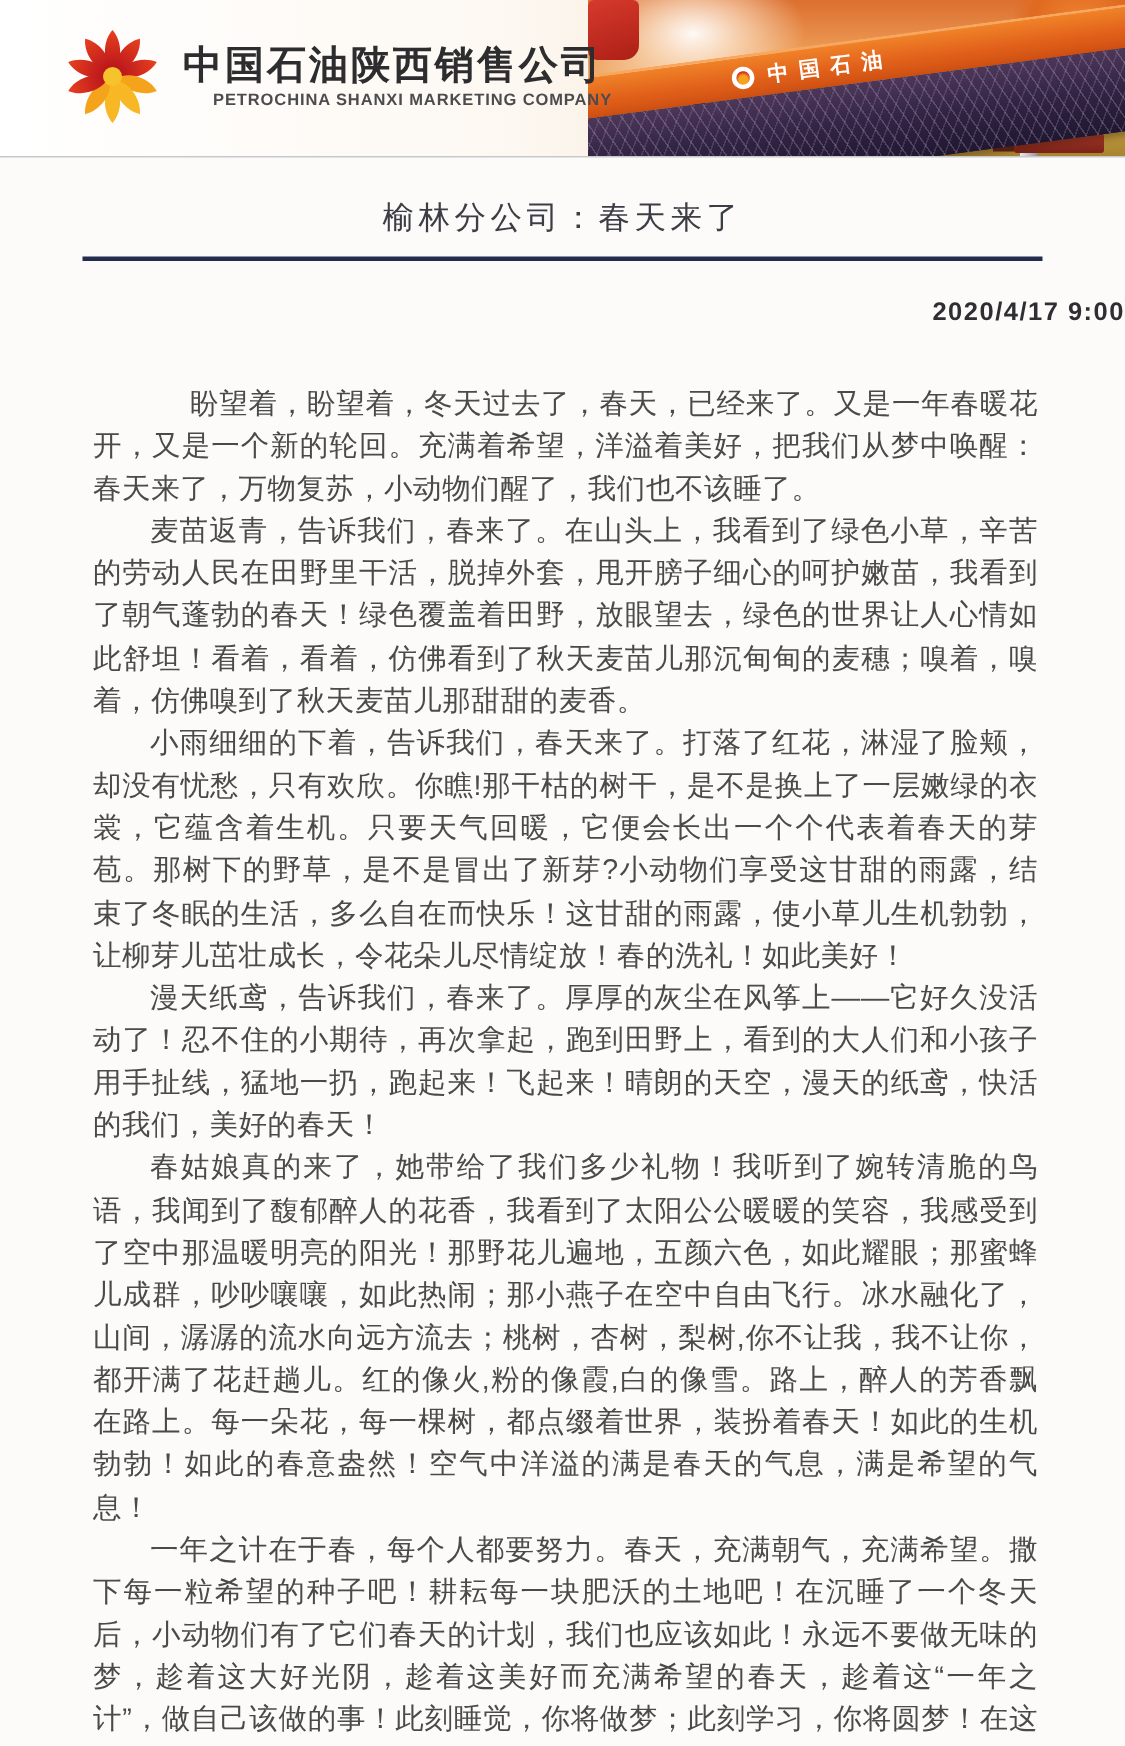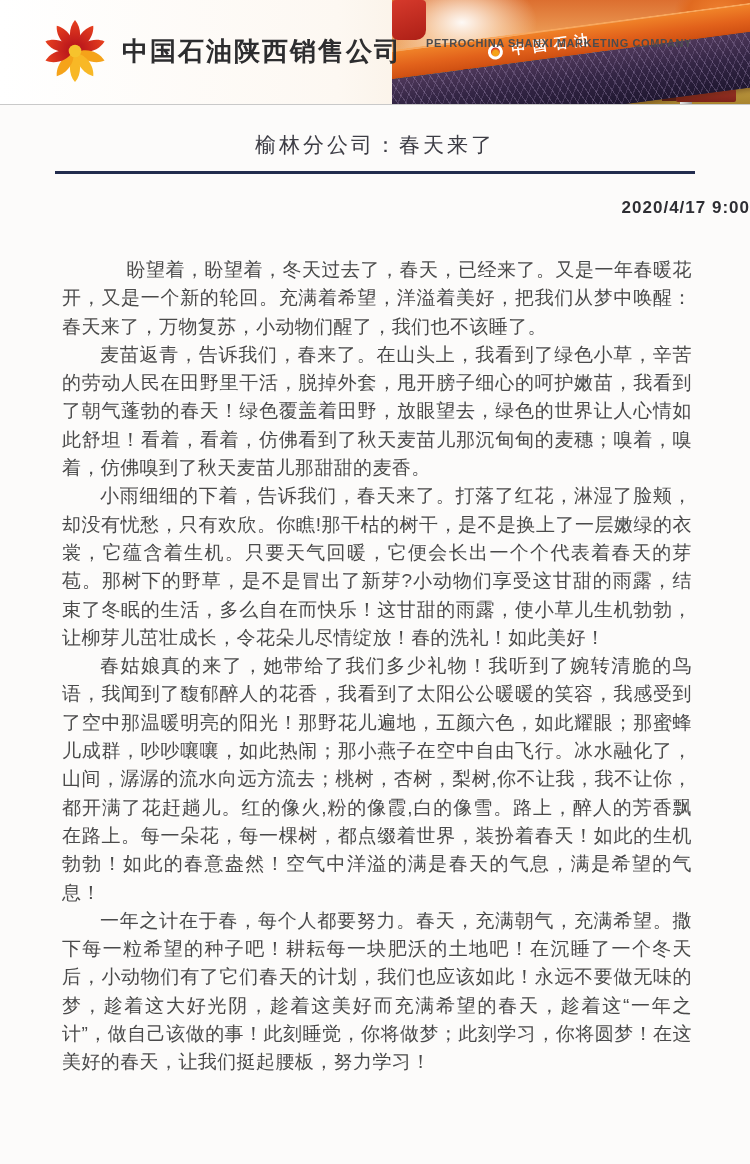--- a/index.html
+++ b/index.html
@@ -10,21 +10,21 @@
   .page{position:relative;width:750px;height:1164px;background:#fcfbfa;}
 
   
   .header{
     position:relative;width:750px;height:104px;overflow:hidden;
     background:linear-gradient(to right,#ffffff 0%,#fdf8f2 45%,#f7e9d8 70%,#f0d6b8 100%);
     border-bottom:1px solid #c9c9c9;
   }
   .brand{position:absolute;left:42px;top:18px;display:flex;align-items:center;gap:14px;z-index:5;}
   .logo{width:66px;height:66px;}
-  .brand-text{display:flex;flex-direction:row;gap:4px;}
+  .brand-text{display:flex;flex-direction:column;gap:4px;}
   .brand-cn{font-size:26px;font-weight:bold;color:#2d2d2f;letter-spacing:2px;line-height:1.1;}
   .brand-en{font-size:11px;font-weight:bold;color:#4c4c4e;letter-spacing:0.6px;padding-left:20px;}
 
   
   .photo{position:absolute;top:0;right:0;width:358px;height:104px;overflow:hidden;}
   .sky{position:absolute;inset:0;
     background:linear-gradient(180deg,#dc6f30 0%,#ea9550 28%,#f0b377 52%,#ecc891 72%,#e3c489 100%);}
   .glare{position:absolute;left:-5px;top:-25px;width:150px;height:95px;border-radius:50%;
     background:radial-gradient(closest-side,rgba(255,255,255,.95),rgba(255,240,220,.55),rgba(255,240,220,0));}
   .corner-blob{position:absolute;right:-16px;top:-20px;width:92px;height:66px;border-radius:50%;
@@ -149,19 +149,20 @@
 
   <main>
     <h1 class="title">榆林分公司：春天来了</h1>
     <div class="divider"></div>
     <div class="date">2020/4/17 9:00</div>
 
     <section class="content">
       <p class="first">盼望着，盼望着，冬天过去了，春天，已经来了。又是一年春暖花开，又是一个新的轮回。充满着希望，洋溢着美好，把我们从梦中唤醒：春天来了，万物复苏，小动物们醒了，我们也不该睡了。</p>
       <p>麦苗返青，告诉我们，春来了。在山头上，我看到了绿色小草，辛苦的劳动人民在田野里干活，脱掉外套，甩开膀子细心的呵护嫩苗，我看到了朝气蓬勃的春天！绿色覆盖着田野，放眼望去，绿色的世界让人心情如此舒坦！看着，看着，仿佛看到了秋天麦苗儿那沉甸甸的麦穗；嗅着，嗅着，仿佛嗅到了秋天麦苗儿那甜甜的麦香。</p>
       <p>小雨细细的下着，告诉我们，春天来了。打落了红花，淋湿了脸颊，却没有忧愁，只有欢欣。你瞧!那干枯的树干，是不是换上了一层嫩绿的衣裳，它蕴含着生机。只要天气回暖，它便会长出一个个代表着春天的芽苞。那树下的野草，是不是冒出了新芽?小动物们享受这甘甜的雨露，结束了冬眠的生活，多么自在而快乐！这甘甜的雨露，使小草儿生机勃勃，让柳芽儿茁壮成长，令花朵儿尽情绽放！春的洗礼！如此美好！</p>
+      <p>漫天纸鸢，告诉我们，春来了。厚厚的灰尘在风筝上——它好久没活动了！忍不住的小期待，再次拿起，跑到田野上，看到的大人们和小孩子用手扯线，猛地一扔，跑起来！飞起来！晴朗的天空，漫天的纸鸢，快活的我们，美好的春天！</p>
       <p>春姑娘真的来了，她带给了我们多少礼物！我听到了婉转清脆的鸟语，我闻到了馥郁醉人的花香，我看到了太阳公公暖暖的笑容，我感受到了空中那温暖明亮的阳光！那野花儿遍地，五颜六色，如此耀眼；那蜜蜂儿成群，吵吵嚷嚷，如此热闹；那小燕子在空中自由飞行。冰水融化了，山间，潺潺的流水向远方流去；桃树，杏树，梨树,你不让我，我不让你，都开满了花赶趟儿。红的像火,粉的像霞,白的像雪。路上，醉人的芳香飘在路上。每一朵花，每一棵树，都点缀着世界，装扮着春天！如此的生机勃勃！如此的春意盎然！空气中洋溢的满是春天的气息，满是希望的气息！</p>
       <p>一年之计在于春，每个人都要努力。春天，充满朝气，充满希望。撒下每一粒希望的种子吧！耕耘每一块肥沃的土地吧！在沉睡了一个冬天后，小动物们有了它们春天的计划，我们也应该如此！永远不要做无味的梦，趁着这大好光阴，趁着这美好而充满希望的春天，趁着这“一年之计”，做自己该做的事！此刻睡觉，你将做梦；此刻学习，你将圆梦！在这美好的春天，让我们挺起腰板，努力学习！</p>
 
     </section>
   </main>
 
 </div>
 
 </body></html>

